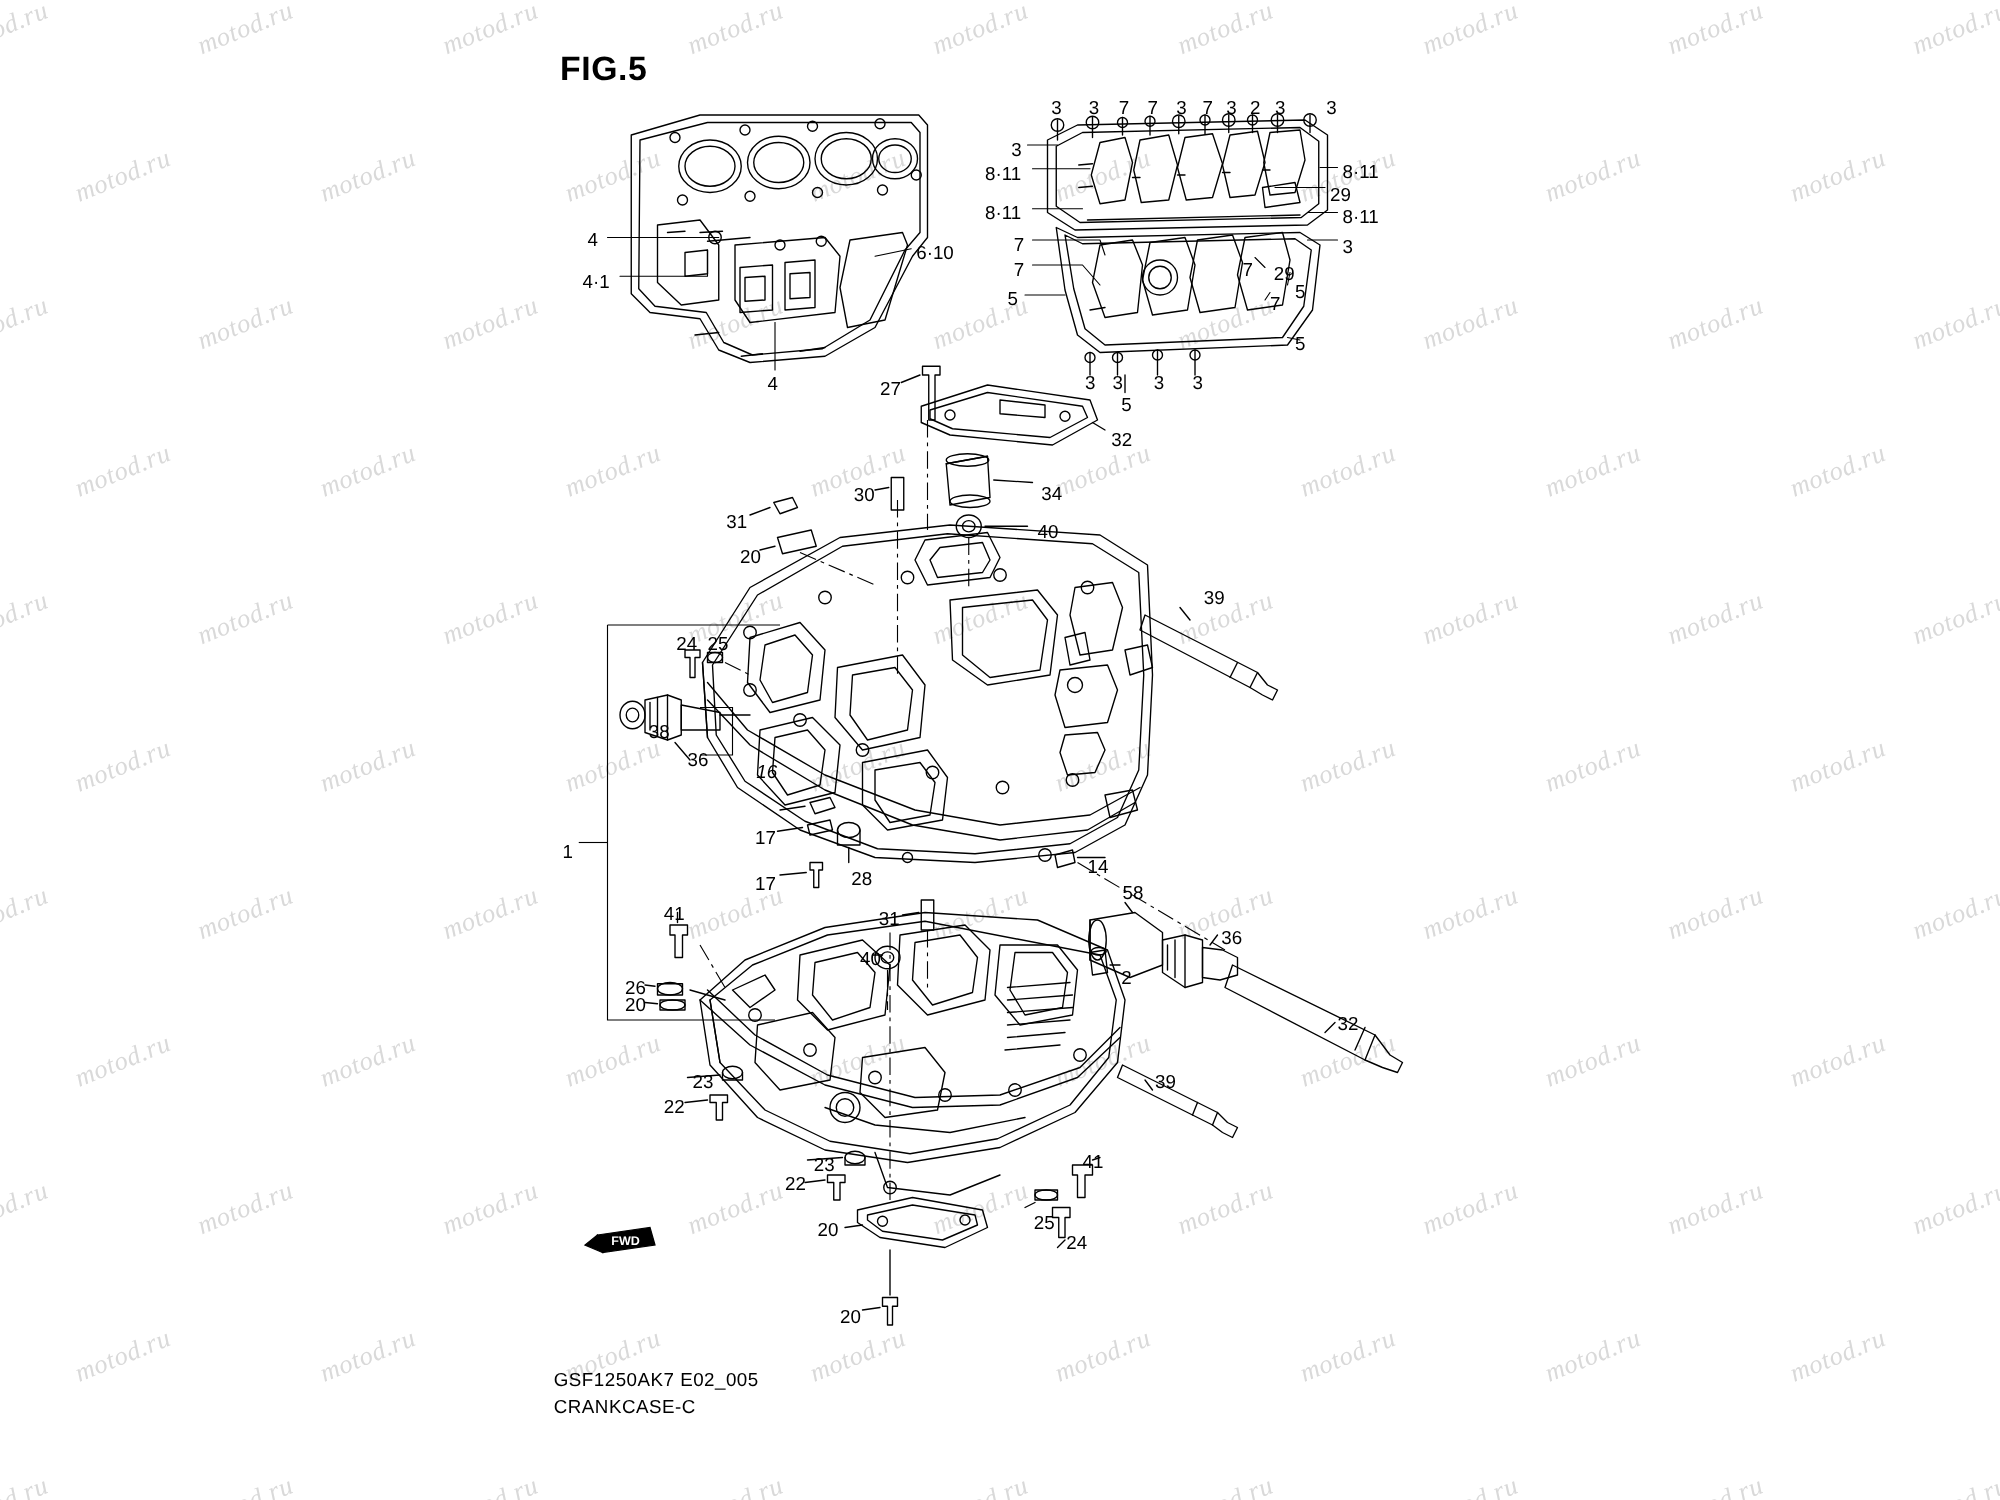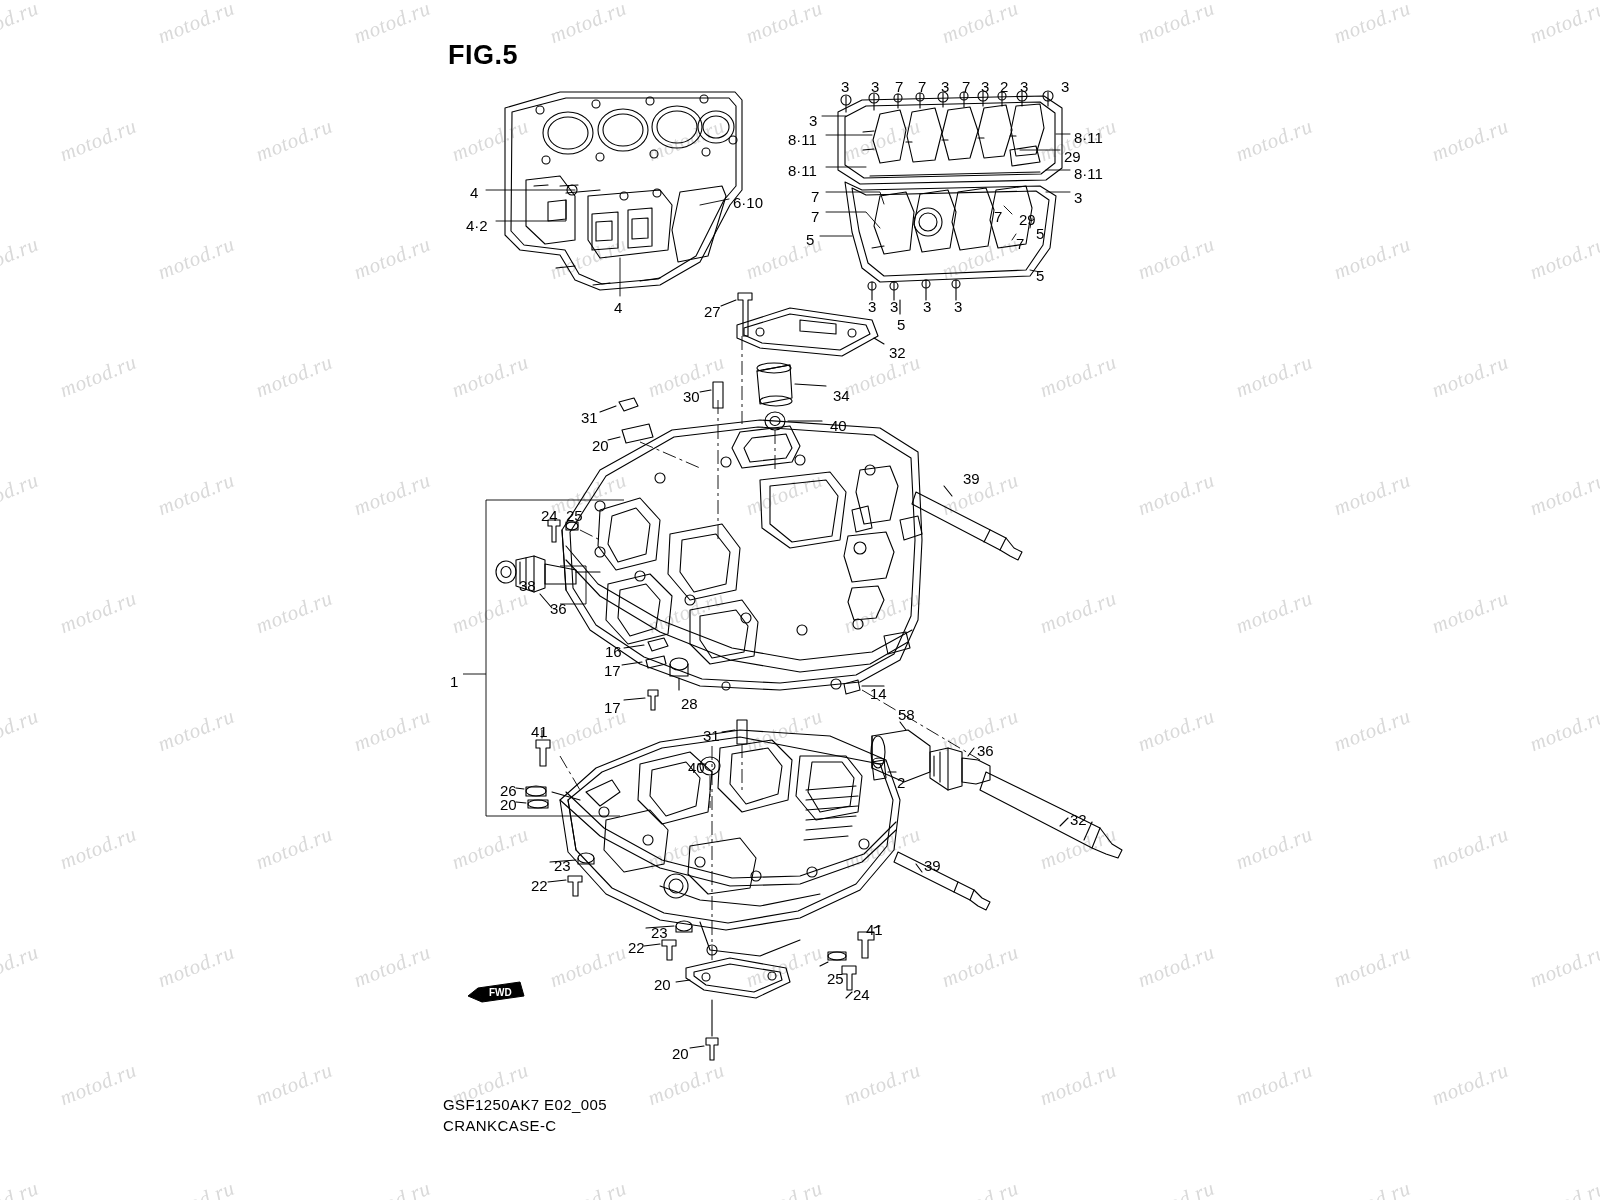--- a/index.html
+++ b/index.html
@@ -563,21 +563,21 @@
 
       <g>
         <path d="M478,988 L520,982 L524,996 L482,1002 Z" fill="#000" stroke="#000"></path>
         <path d="M478,988 L468,996 L482,1002 Z" fill="#000" stroke="#000"></path>
         <text x="489" y="996" font-family="Liberation Sans, sans-serif" font-size="10" font-weight="bold" fill="#fff">FWD</text>
       </g>
     </svg>
 
     <div id="callouts">
         <div class="lbl" style="left: 470px; top: 185px;">4</div>
-        <div class="lbl" style="left: 466px; top: 218px;">4·2</div>
+        <div class="lbl" style="left: 466px; top: 218px;">4·1</div>
         <div class="lbl" style="left: 614px; top: 300px;">4</div>
         <div class="lbl" style="left: 733px; top: 195px;">6·10</div>
         <div class="lbl" style="left: 841px; top: 79px;">3</div>
         <div class="lbl" style="left: 871px; top: 79px;">3</div>
         <div class="lbl" style="left: 895px; top: 79px;">7</div>
         <div class="lbl" style="left: 918px; top: 79px;">7</div>
         <div class="lbl" style="left: 941px; top: 79px;">3</div>
         <div class="lbl" style="left: 962px; top: 79px;">7</div>
         <div class="lbl" style="left: 981px; top: 79px;">3</div>
         <div class="lbl" style="left: 1000px; top: 79px;">2</div>
@@ -609,21 +609,21 @@
         <div class="lbl" style="left: 833px; top: 388px;">34</div>
         <div class="lbl" style="left: 830px; top: 418px;">40</div>
         <div class="lbl" style="left: 581px; top: 410px;">31</div>
         <div class="lbl" style="left: 592px; top: 438px;">20</div>
         <div class="lbl" style="left: 963px; top: 471px;">39</div>
         <div class="lbl" style="left: 541px; top: 508px;">24</div>
         <div class="lbl" style="left: 566px; top: 508px;">25</div>
         <div class="lbl" style="left: 519px; top: 578px;">38</div>
         <div class="lbl" style="left: 550px; top: 601px;">36</div>
         <div class="lbl" style="left: 450px; top: 674px;">1</div>
-        <div class="lbl" style="left: 605px; top: 644px;">16</div>
+        <div class="lbl" style="left: 605px; top: 610px; font-style: italic;">16</div>
         <div class="lbl" style="left: 604px; top: 663px;">17</div>
         <div class="lbl" style="left: 604px; top: 700px;">17</div>
         <div class="lbl" style="left: 681px; top: 696px;">28</div>
         <div class="lbl" style="left: 870px; top: 686px;">14</div>
         <div class="lbl" style="left: 531px; top: 724px;">41</div>
         <div class="lbl" style="left: 703px; top: 728px;">31</div>
         <div class="lbl" style="left: 898px; top: 707px;">58</div>
         <div class="lbl" style="left: 977px; top: 743px;">36</div>
         <div class="lbl" style="left: 688px; top: 760px;">40</div>
         <div class="lbl" style="left: 897px; top: 775px;">2</div>

